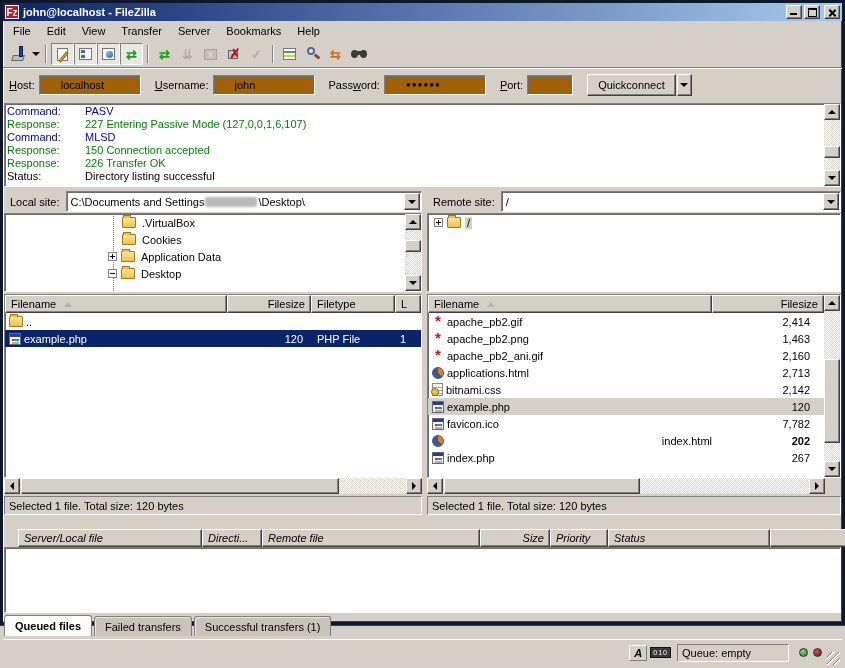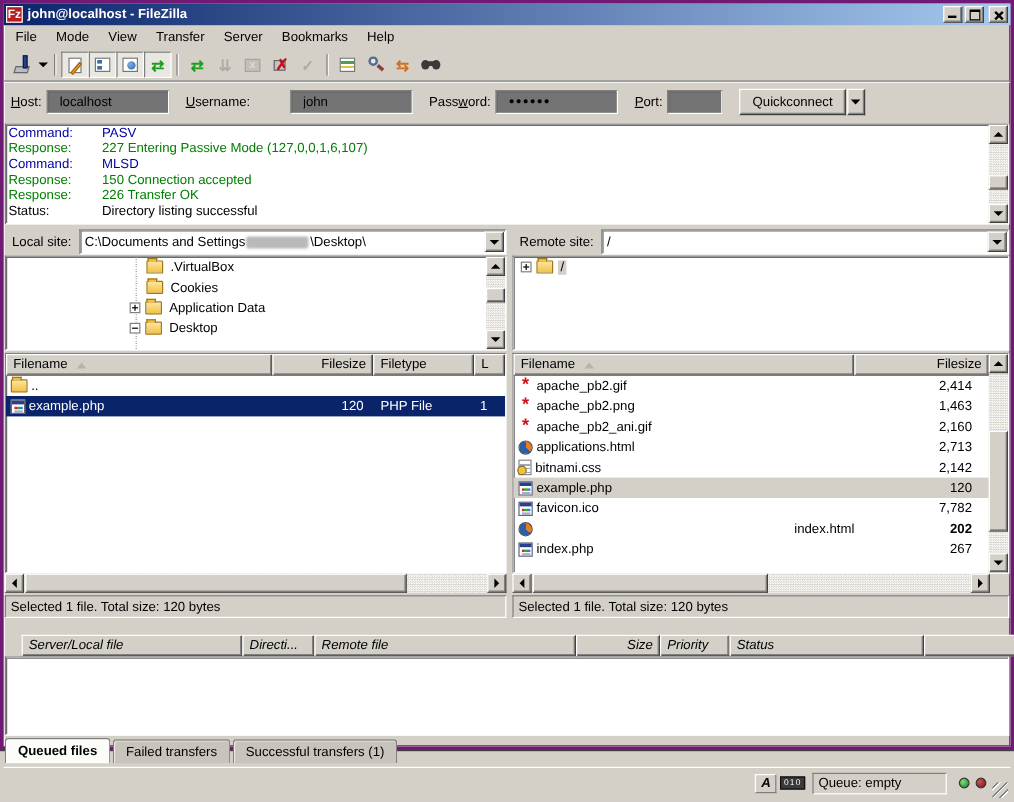--- a/index.html
+++ b/index.html
@@ -1,18 +1,18 @@
 <!DOCTYPE html>
 <html><head>
 <meta charset="utf-8">
 <style>
   * { box-sizing: border-box; margin: 0; padding: 0; font-family: "Liberation Sans", sans-serif; }
   html,body { width:845px; height:668px; overflow:hidden; background:#d4d0c8; }
   .window { position:relative; width:845px; height:625px; background:#d4d0c8;
-            border:3px solid #701a75; box-shadow: inset 1px 1px 0 #fff, inset -1px -1px 0 #404040, 0 0 0 1px #404040; }
+            border:3px solid #0f172a; box-shadow: inset 1px 1px 0 #fff, inset -1px -1px 0 #404040, 0 0 0 1px #404040; }
   .bevel-btn  { border:1px solid; border-color:#fff #404040 #404040 #fff; box-shadow: inset -1px -1px 0 #808080; background:#d4d0c8; }
   
   .titlebar { position:absolute; left:0; top:0; width:839px; height:18px;
               background:linear-gradient(90deg,#0a246a,#a6caf0); display:flex; align-items:center; padding:0 2px; }
   .app-ico { width:14px; height:14px; background:#b51d22; color:#fff; font-weight:bold; font-size:10px;
              display:flex; align-items:center; justify-content:center; margin-right:4px; border:1px solid #fff; }
   .title-text { color:#fff; font-weight:bold; font-size:11px; flex:1; white-space:nowrap; }
   .tb-btns { display:flex; gap:2px; }
   .tbb { width:16px; height:14px; position:relative; cursor:pointer; }
   .tbb.close { margin-left:2px; }
@@ -54,21 +54,21 @@
   .ic-bino { position:relative; width:16px; height:10px; }
   .ic-bino .l,.ic-bino .r { position:absolute; top:1px; width:7px; height:8px; background:#3a3a3a; border-radius:50%; }
   .ic-bino .l { left:0; } .ic-bino .r { right:0; }
   .ic-bino .m { position:absolute; left:5px; top:2px; width:6px; height:4px; background:#3a3a3a; }
   
   .quickbar { position:absolute; left:0; top:64px; width:839px; height:34px; border-top:1px solid #808080;
               box-shadow: inset 0 1px 0 #fff; display:flex; align-items:center; padding-left:6px; font-size:11px; }
   .qlabel { margin-right:4px; white-space:nowrap; }
   .qlabel .u { text-decoration:underline; }
   .qinput { height:20px; border:1px solid; border-color:#808080 #fff #fff #808080; box-shadow:inset 1px 1px 0 #6a6a6a;
-            background:#737373; font-size:11px; padding:0 10px; margin-right:14px; }
+            background:#a16207; font-size:11px; padding:0 21px; margin-right:14px; }
   .qc-btn { height:22px; padding:0 10px; font-size:11px; display:flex; align-items:center; cursor:pointer; }
   .qc-drop { width:15px; height:22px; display:flex; align-items:center; justify-content:center; margin-left:1px; cursor:pointer; }
   
   .logpane { position:absolute; left:1px; top:100px; width:837px; height:84px; background:#fff;
              border:1px solid; border-color:#808080 #fff #fff #808080; box-shadow:inset 1px 1px 0 #6a6a6a;
              font-size:11px; line-height:13px; padding:1px 2px; overflow:hidden; }
   .log-line { display:flex; white-space:nowrap; }
   .log-label { width:78px; flex:none; }
   .t-command { color:#0000a0; } .t-response { color:#008000; } .t-status { color:#000; }
   
@@ -178,21 +178,21 @@
         </span>
       <span class="tbb bevel-btn close">
           <i class="g-x1"></i>
           <i class="g-x2"></i>
         </span>
     </span>
   </div>
 
   <div class="menubar">
     <span class="menu-item">File</span>
-    <span class="menu-item">Mode</span>
+    <span class="menu-item">Edit</span>
     <span class="menu-item">View</span>
     <span class="menu-item">Transfer</span>
     <span class="menu-item">Server</span>
     <span class="menu-item">Bookmarks</span>
     <span class="menu-item">Help</span>
   </div>
 
   <div class="toolbar">
     <span class="tbtn">
       <span class="ic-sitemgr">
@@ -261,21 +261,21 @@
           <span class="m"></span>
           <span class="r"></span>
         </span>
     </span>
   </div>
 
   <div class="quickbar">
     <span class="qlabel"><span></span><span class="u">H</span><span>ost:</span></span>
     <input class="qinput" style="width: 102px;" readonly="" value="localhost">
     <span class="qlabel"><span></span><span class="u">U</span><span>sername:</span></span>
-    <input class="qinput" style="width: 102px; margin-left: 29px;" readonly="" value="john">
+    <input class="qinput" style="width: 102px;" readonly="" value="john">
     <span class="qlabel"><span>Pass</span><span class="u">w</span><span>ord:</span></span>
     <input class="qinput" style="width: 102px; font-size: 8px; letter-spacing: 1px;" readonly="" value="●●●●●●">
     <span class="qlabel"><span></span><span class="u">P</span><span>ort:</span></span>
     <input class="qinput" style="width: 46px;" readonly="" value="">
     <span class="qc-btn bevel-btn">
         <span></span>
         <span class="u">Q</span>
         <span>uickconnect</span>
       </span>
     <span class="qc-drop bevel-btn">

